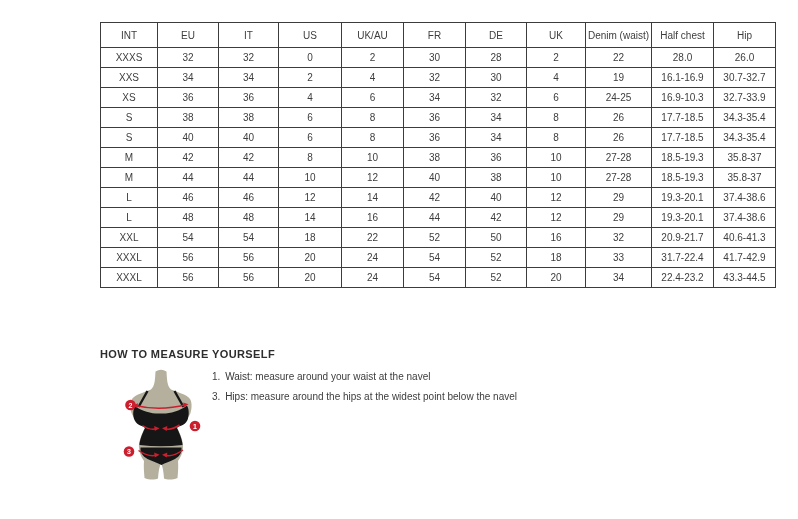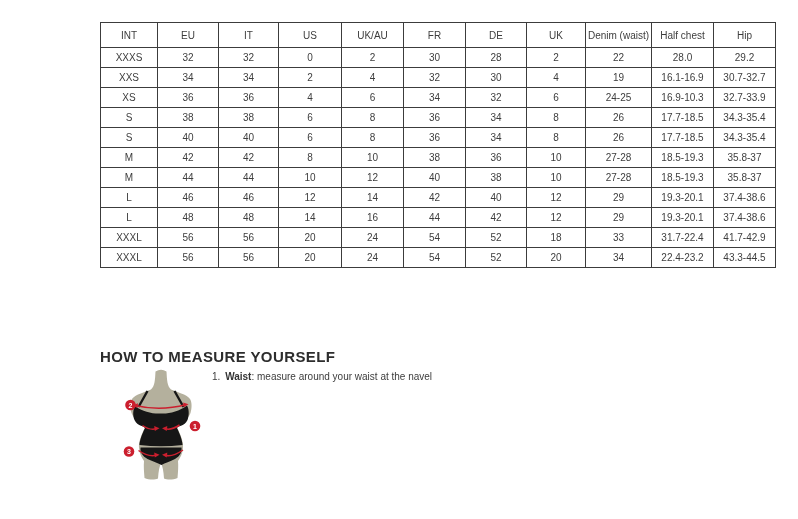--- a/index.html
+++ b/index.html
@@ -36,42 +36,42 @@
     background: #ffffff;
   }
   table.size-table thead th { height: 25px; }
   table.size-table tbody td { height: 20px; }
 
   
   .measure-heading {
     position: absolute;
     left: 64px;
     top: 348px;
-    font-size: 15px;
+    font-size: 11px;
     font-weight: bold;
     letter-spacing: 0.4px;
     color: #2d2d2d;
   }
   .figure-wrap {
     position: absolute;
     left: 75px;
     top: 366px;
     width: 100px;
     height: 140px;
   }
   .steps {
     position: absolute;
     left: 176px;
     top: 371px;
     width: 560px;
     font-size: 10px;
     color: #3d3d3d;
   }
   .step { margin: 0 0 9px 0; line-height: 11px; }
-  .step b { font-weight: bold; color: #353535; }
+  .step b { font-weight: normal; color: #353535; }
   .step .num { margin-right: 2px; }
 </style>
 </head>
 <body>
 
 <div class="page">
 
   <table class="size-table">
     <colgroup>
       <col style="width:57px">
@@ -106,21 +106,21 @@
           <td>XXXS</td>
           <td>32</td>
           <td>32</td>
           <td>0</td>
           <td>2</td>
           <td>30</td>
           <td>28</td>
           <td>2</td>
           <td>22</td>
           <td>28.0</td>
-          <td>29.2</td>
+          <td>26.0</td>
         </tr>
         <tr>
           <td>XXS</td>
           <td>34</td>
           <td>34</td>
           <td>2</td>
           <td>4</td>
           <td>32</td>
           <td>30</td>
           <td>4</td>
@@ -211,20 +211,33 @@
           <td>48</td>
           <td>48</td>
           <td>14</td>
           <td>16</td>
           <td>44</td>
           <td>42</td>
           <td>12</td>
           <td>29</td>
           <td>19.3-20.1</td>
           <td>37.4-38.6</td>
+        </tr>
+        <tr>
+          <td>XXL</td>
+          <td>54</td>
+          <td>54</td>
+          <td>18</td>
+          <td>22</td>
+          <td>52</td>
+          <td>50</td>
+          <td>16</td>
+          <td>32</td>
+          <td>20.9-21.7</td>
+          <td>40.6-41.3</td>
         </tr>
         <tr>
           <td>XXXL</td>
           <td>56</td>
           <td>56</td>
           <td>20</td>
           <td>24</td>
           <td>54</td>
           <td>52</td>
           <td>18</td>
@@ -325,15 +338,16 @@
       </g>
       <g>
         <circle cx="18" cy="85.5" r="5.3" fill="#cb1f2e"></circle>
         <text x="18" y="88.1" text-anchor="middle" font-size="7" font-weight="bold" fill="#ffffff" font-family="Liberation Sans, sans-serif">3</text>
       </g>
     </svg>
   </div>
 
   <div class="steps">
     <p class="step"><span class="num">1.</span> <b>Waist</b><span>: measure around your waist at the navel</span></p>
+    <p class="step"><span class="num">3.</span> <b>Hips</b><span>: measure around the hips at the widest point below the navel</span></p>
   </div>
 
 </div>
 
 </body></html>

